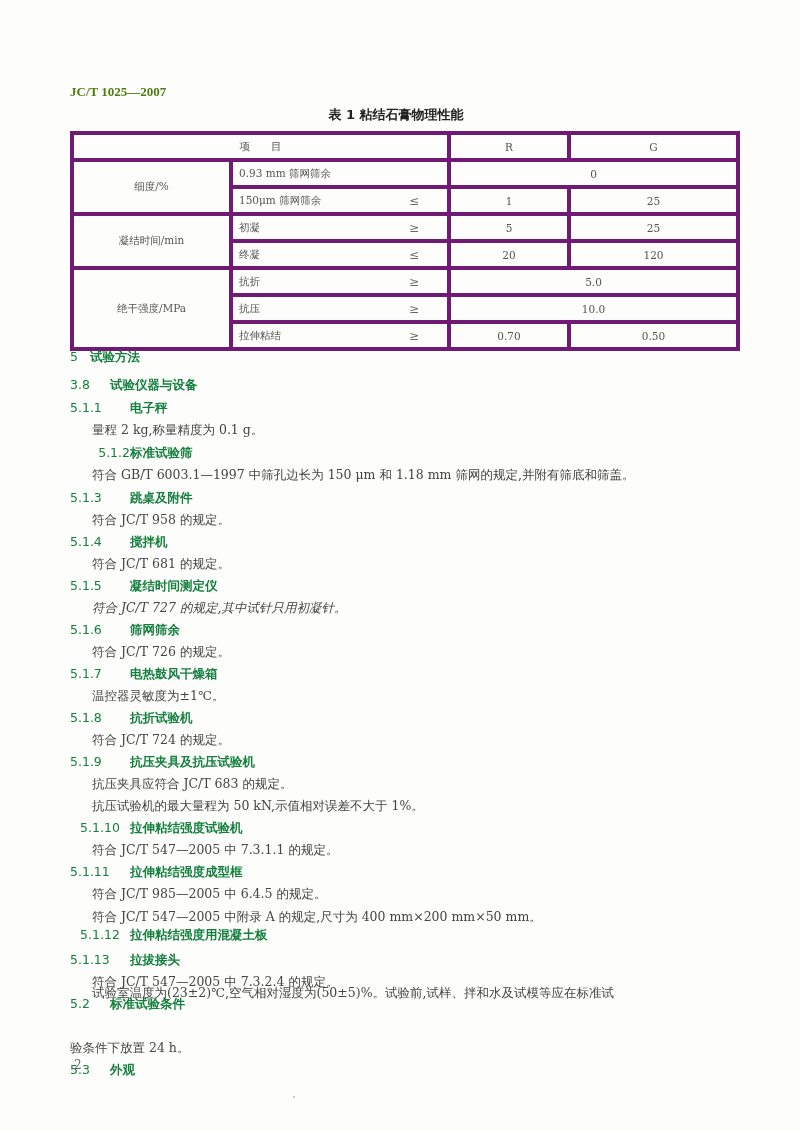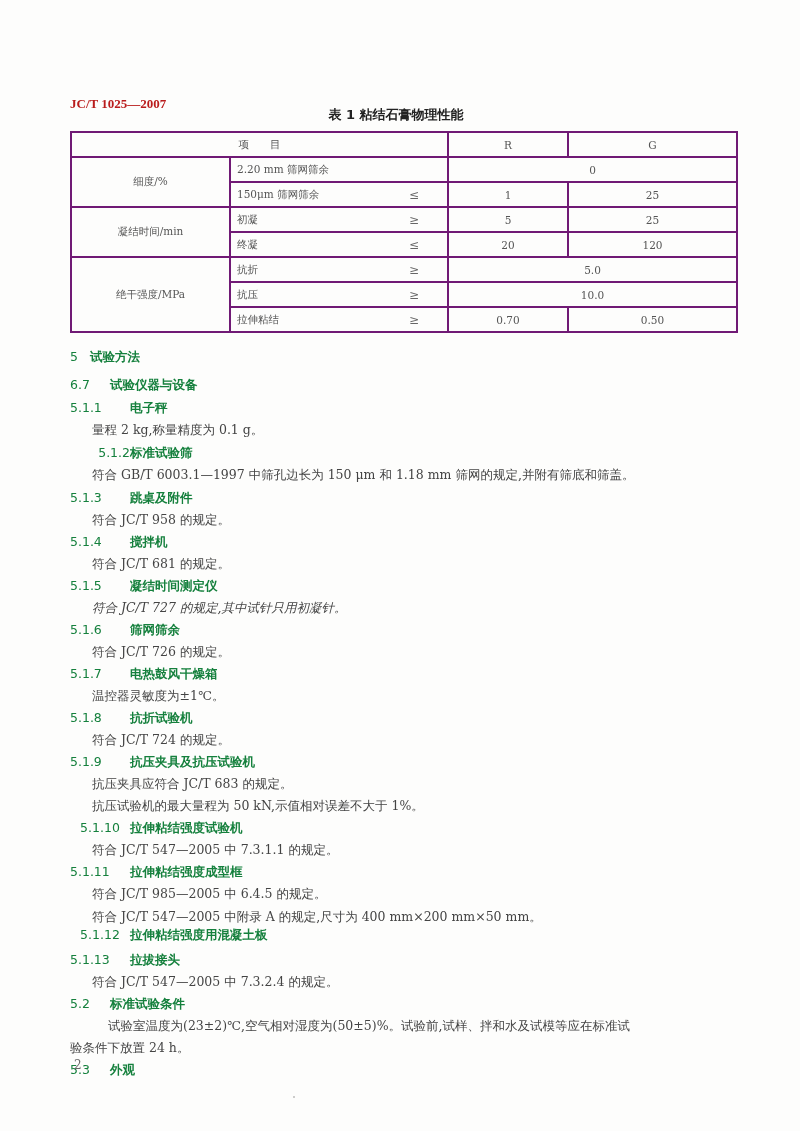--- a/index.html
+++ b/index.html
@@ -5,37 +5,37 @@
   html, body { margin: 0; padding: 0; }
   body {
     width: 800px; height: 1131px;
     background: #fdfdfc;
     position: relative;
     overflow: hidden;
     font-family: "DejaVu Serif", serif;
     color: #2a2a2a;
   }
   .header {
-    position: absolute; left: 70px; top: 96px;
+    position: absolute; left: 70px; top: 84px;
     font-size: 13px; font-family: "Liberation Serif", serif;
-    font-weight: bold; color: #b91c1c;
+    font-weight: bold; color: #4d7c0f;
   }
   .table-title {
     position: absolute; left: 0; width: 792px; top: 106px;
     text-align: center; font-size: 13px; font-weight: bold;
     font-family: "DejaVu Sans", sans-serif; color: #222;
   }
   table.spec {
     position: absolute; left: 70px; top: 131px;
     width: 666px; border-collapse: collapse;
     font-size: 10.5px; color: #555;
     table-layout: fixed;
   }
   table.spec td {
-    border: 2px solid #701a75;
+    border: 4px solid #701a75;
     height: 23px; padding: 0; vertical-align: middle;
   }
   table.spec td.center { text-align: center; }
   table.spec td.item { padding-left: 6px; position: relative; }
   table.spec td.item .rel {
     position: absolute; right: 28px; top: 50%; transform: translateY(-50%);
     font-size: 12px; color: #666;
   }
   table.spec { border: 2px solid #444; }
 
@@ -73,21 +73,21 @@
   </colgroup>
   <tbody>
       <tr>
     <td colspan="2" class="center">项　　目</td>
     <td class="center">R</td>
     <td class="center">G</td>
   </tr>
 
   <tr>
     <td rowspan="2" class="center">细度/%</td>
-    <td class="item"><span>2.20 mm 筛网筛余</span><span class="rel"></span></td>
+    <td class="item"><span>0.93 mm 筛网筛余</span><span class="rel"></span></td>
     <td colspan="2" class="center">0</td>
   </tr>
   <tr>
     <td class="item"><span>150μm 筛网筛余</span><span class="rel">≤</span></td>
     <td class="center">1</td>
     <td class="center">25</td>
   </tr>
 
   <tr>
     <td rowspan="2" class="center">凝结时间/min</td>
@@ -113,21 +113,21 @@
   <tr>
     <td class="item"><span>拉伸粘结</span><span class="rel">≥</span></td>
     <td class="center">0.70</td>
     <td class="center">0.50</td>
   </tr>
 </tbody>
   </table>
 
 <div class="body" id="body">
     <div class="line h h1" style="top: 8px;"><span class="num">5</span><span>试验方法</span></div>
-    <div class="line h h2" style="top: 36px;"><span class="num">6.7</span><span>试验仪器与设备</span></div>
+    <div class="line h h2" style="top: 36px;"><span class="num">3.8</span><span>试验仪器与设备</span></div>
     <div class="line h h" style="top: 59px;"><span class="num">5.1.1</span><span>电子秤</span></div>
     <div class="line p" style="top: 81px;">量程 2 kg,称量精度为 0.1 g。</div>
     <div class="line h h" style="top: 104px; text-align: right;"><span class="num">5.1.2</span><span>标准试验筛</span></div>
     <div class="line p" style="top: 126px;">符合 GB/T 6003.1—1997 中筛孔边长为 150 μm 和 1.18 mm 筛网的规定,并附有筛底和筛盖。</div>
     <div class="line h h" style="top: 149px;"><span class="num">5.1.3</span><span>跳桌及附件</span></div>
     <div class="line p" style="top: 171px;">符合 JC/T 958 的规定。</div>
     <div class="line h h" style="top: 193px;"><span class="num">5.1.4</span><span>搅拌机</span></div>
     <div class="line p" style="top: 215px;">符合 JC/T 681 的规定。</div>
     <div class="line h h" style="top: 237px;"><span class="num">5.1.5</span><span>凝结时间测定仪</span></div>
     <div class="line p" style="top: 259px; font-style: italic;">符合 JC/T 727 的规定,其中试针只用初凝针。</div>
@@ -142,20 +142,20 @@
     <div class="line p" style="top: 457px;">抗压试验机的最大量程为 50 kN,示值相对误差不大于 1%。</div>
     <div class="line h h" style="top: 479px; text-align: center;"><span class="num">5.1.10</span><span>拉伸粘结强度试验机</span></div>
     <div class="line p" style="top: 501px;">符合 JC/T 547—2005 中 7.3.1.1 的规定。</div>
     <div class="line h h" style="top: 523px;"><span class="num">5.1.11</span><span>拉伸粘结强度成型框</span></div>
     <div class="line p" style="top: 545px;">符合 JC/T 985—2005 中 6.4.5 的规定。</div>
     <div class="line h h" style="top: 586px; text-align: center;"><span class="num">5.1.12</span><span>拉伸粘结强度用混凝土板</span></div>
     <div class="line p" style="top: 568px;">符合 JC/T 547—2005 中附录 A 的规定,尺寸为 400 mm×200 mm×50 mm。</div>
     <div class="line h h" style="top: 611px;"><span class="num">5.1.13</span><span>拉拔接头</span></div>
     <div class="line p" style="top: 633px;">符合 JC/T 547—2005 中 7.3.2.4 的规定。</div>
     <div class="line h h2" style="top: 655px;"><span class="num">5.2</span><span>标准试验条件</span></div>
-    <div class="line p" style="top: 677px; margin-left: 16px;">试验室温度为(23±2)℃,空气相对湿度为(50±5)%。试验前,试样、拌和水及试模等应在标准试</div>
+    <div class="line p" style="top: 644px;">试验室温度为(23±2)℃,空气相对湿度为(50±5)%。试验前,试样、拌和水及试模等应在标准试</div>
     <div class="line p flush" style="top: 699px;">验条件下放置 24 h。</div>
     <div class="line h h2" style="top: 721px;"><span class="num">5.3</span><span>外观</span></div>
   </div>
 
 <div class="page-num">2</div>
 
 <div class="dot" style="left:293px; top:1096px;"></div>
 
 </body></html>

